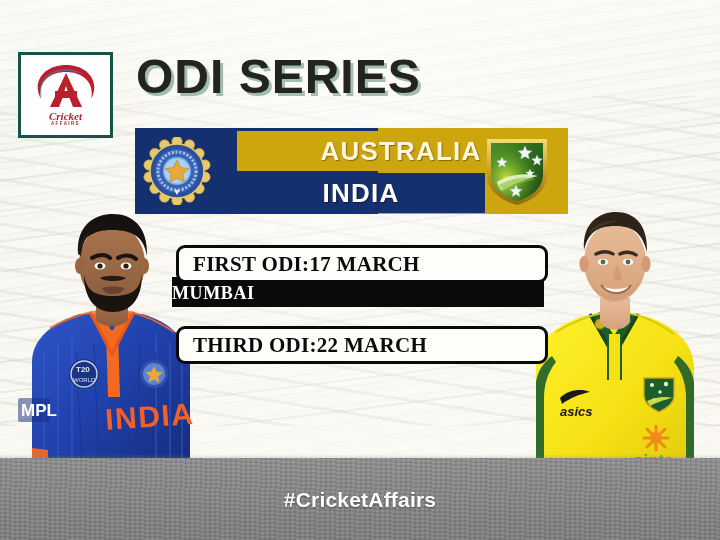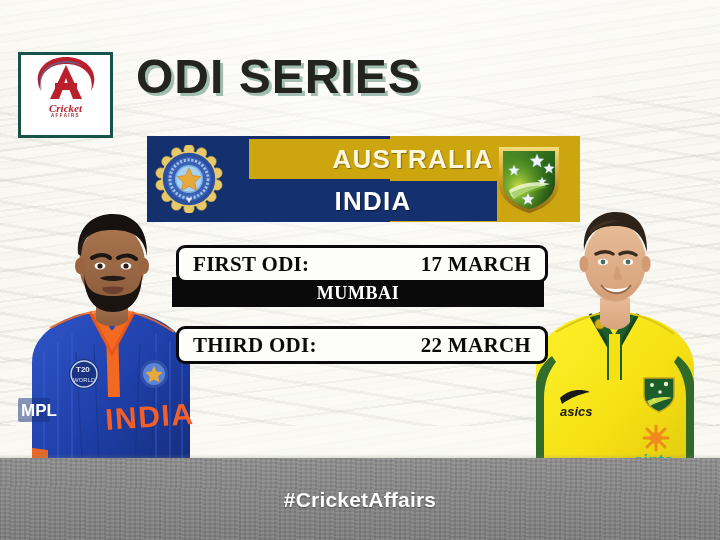--- a/index.html
+++ b/index.html
@@ -60,21 +60,21 @@
     text-align:center;
     color:#fff; font-weight:bold; font-size:21px;
     letter-spacing:.2px;
     text-shadow:0 1px 2px rgba(0,0,0,.45);
   }
 
   
   .logo-box {
     position:absolute; left:18px; top:52px; width:95px; height:86px;
     background:#fff; border:3px solid #18534a;
-    display:flex; flex-direction:column; align-items:center; 
+    display:flex; flex-direction:column; align-items:center; justify-content:center;
     overflow:hidden;
   }
   .logo-mark { position:relative; width:66px; height:50px; }
   .logo-mark svg { display:block; }
   .logo-cap {
     font-family:"Liberation Serif", serif;
     font-style:italic; font-weight:bold;
     color:#b9202c; font-size:11px; line-height:10px;
     margin-top:-2px;
   }
@@ -87,23 +87,22 @@
   .headline {
     position:absolute; left:136px; top:42px; width:470px; height:72px;
     font-size:48px; font-weight:bold; line-height:70px;
     color:#24241f; letter-spacing:1px;
     text-shadow:3px 3px 0 rgba(90,140,120,.55);
     white-space:nowrap;
   }
 
   
   .banner {
-    position:absolute; left:147px; top:128px; width:433px; height:86px;
+    position:absolute; left:135px; top:128px; width:433px; height:86px;
     background:#15306e;
-    margin-top:8px;
   }
   .banner-gold-right {
     position:absolute; right:0; top:0; width:190px; height:86px;
     background:#cda60f;
   }
   .aus-bar {
     position:absolute; left:102px; top:3px; width:328px; height:40px;
     background:#cda60f;
     display:flex; align-items:center; justify-content:center;
   }
@@ -133,37 +132,37 @@
 
   
   .schedule { position:absolute; left:176px; top:245px; width:372px; }
   .match { position:relative; margin-bottom:19px; }
   .match-top {
     position:relative;
     background:#fdfdfa;
     border:3px solid #0a0a0a;
     border-radius:9px;
     height:38px;
-    display:flex; align-items:center; justify-content:space-between;
+    display:flex; align-items:center; 
     padding:0 14px;
     z-index:2;
   }
   .match-top .lbl, .match-top .date {
     font-family:"Liberation Serif", serif;
     font-weight:bold; font-size:21px; color:#0a0a0a;
     letter-spacing:.3px; white-space:nowrap;
   }
   .match-venue {
     position:relative;
     margin-top:-6px;
     margin-left:-4px;
     width:372px;
     height:30px;
     background:#0a0a0a;
-    display:flex; align-items:flex-end; justify-content:center;
+    display:flex; align-items:flex-end; justify-content:flex-start;
     padding-bottom:3px;
     z-index:1;
   }
   .match-venue span {
     font-family:"Liberation Serif", serif;
     font-weight:bold; font-size:18px; color:#fff;
     letter-spacing:.6px;
   }
 </style>
 </head>

